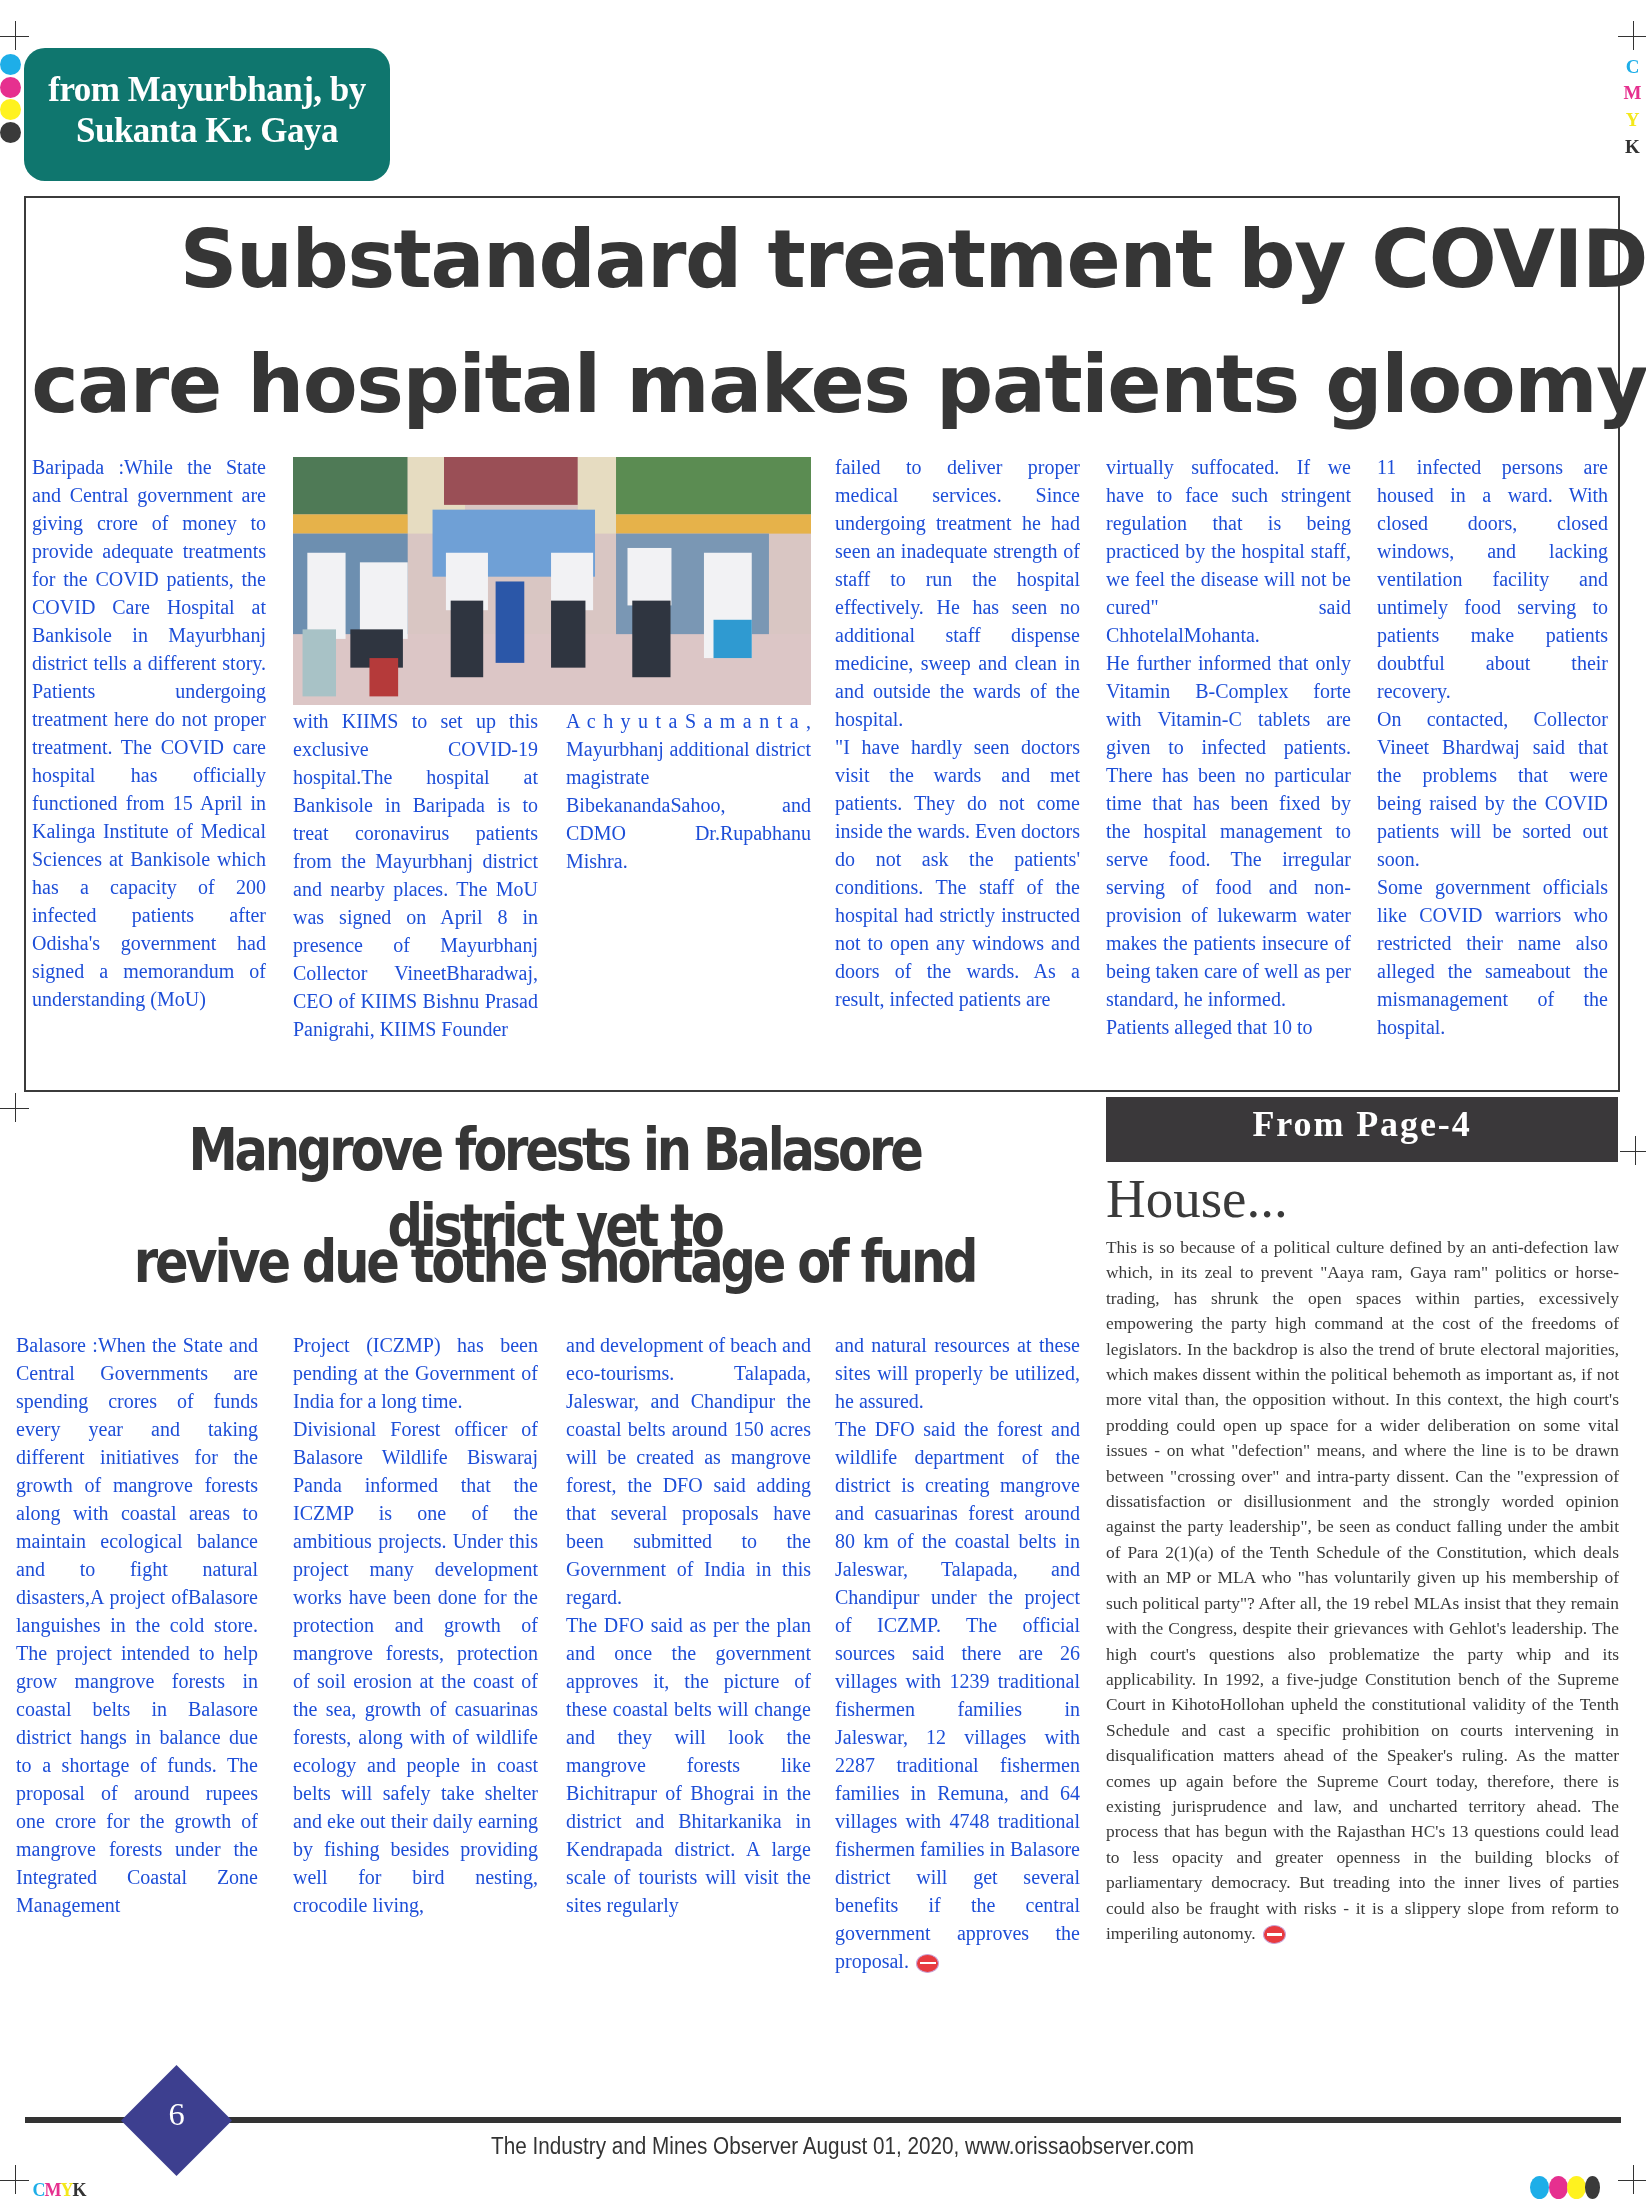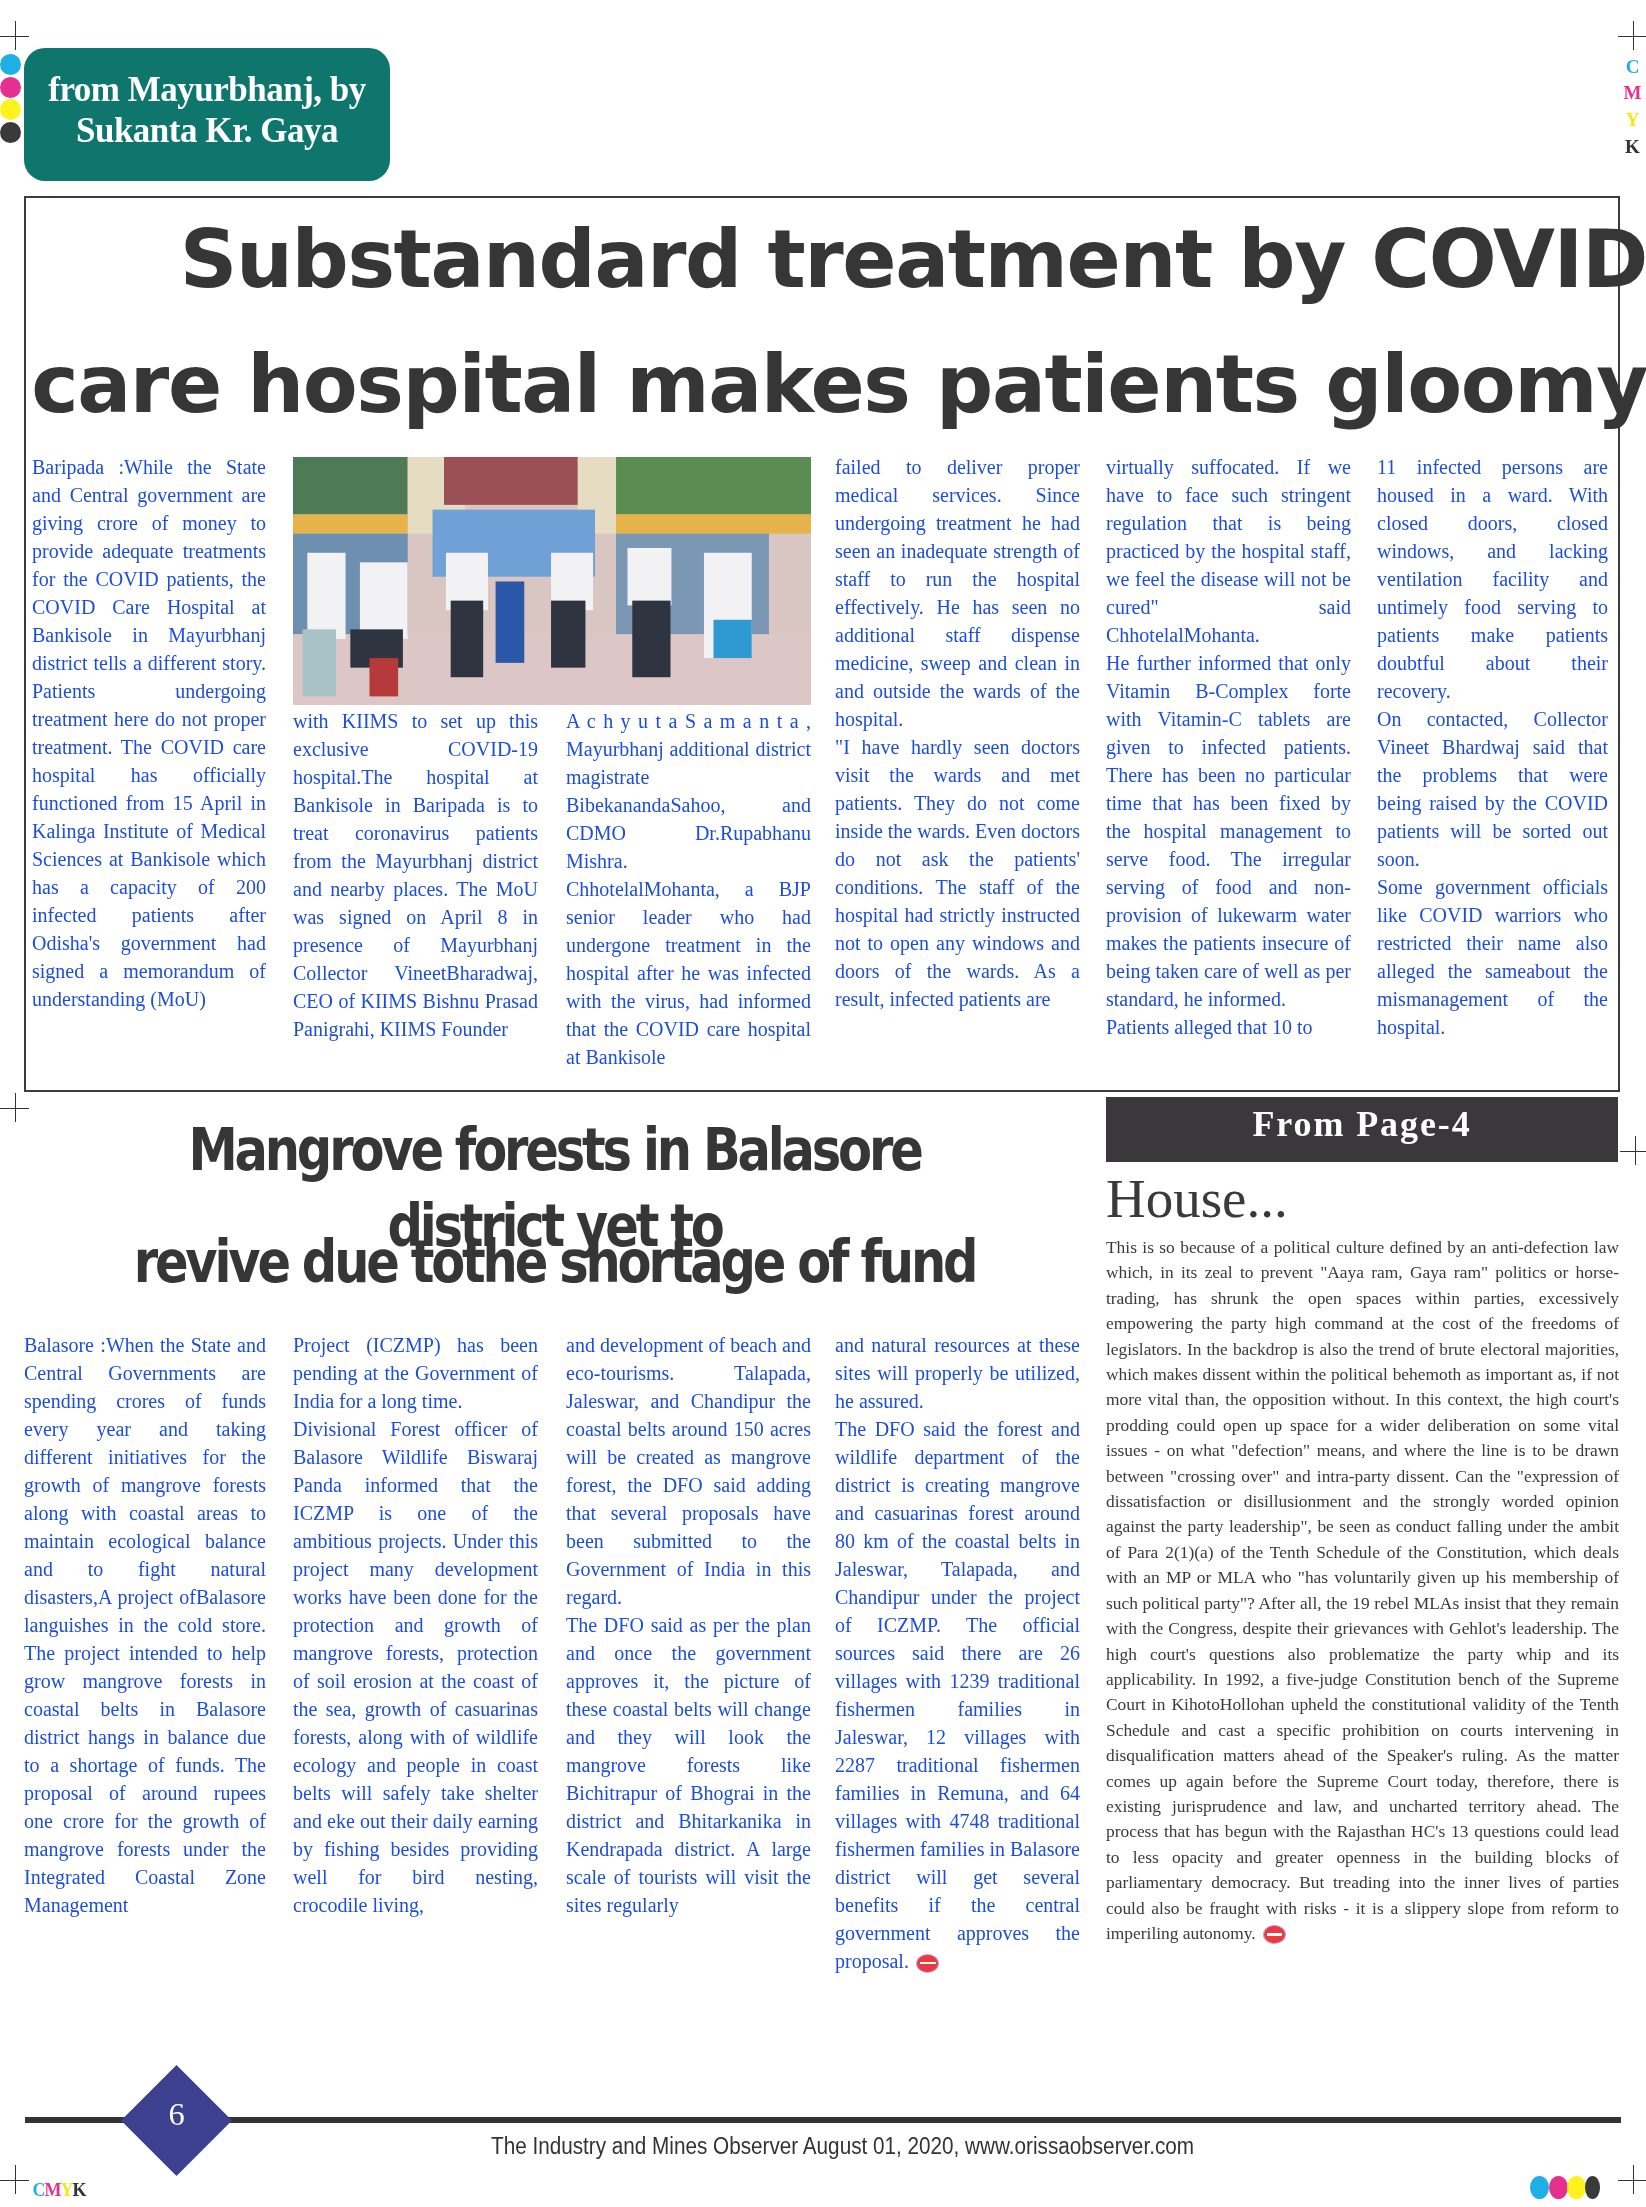--- a/index.html
+++ b/index.html
@@ -170,21 +170,20 @@
     <rect x="440" y="170" width="40" height="40" fill="#2f9ad1"></rect>
     <rect x="10" y="180" width="35" height="70" fill="#a8c2c6"></rect>
   </svg>
 </div>
 
 <div class="col" style="left:293px;top:707px;width:245px;">
   <p>with KIIMS to set up this exclusive COVID-19 hospital.The hospital at Bankisole in Baripada is to treat coronavirus patients from the Mayurbhanj district and nearby places. The MoU was signed on April 8 in presence of Mayurbhanj Collector VineetBharadwaj, CEO of KIIMS Bishnu Prasad Panigrahi, KIIMS Founder</p>
 </div>
 <div class="col" style="left:566px;top:707px;width:245px;">
   <p>A c h y u t a S a m a n t a , Mayurbhanj additional district magistrate BibekanandaSahoo, and CDMO Dr.Rupabhanu Mishra.</p>
-  <p>ChhotelalMohanta, a BJP senior leader who had undergone treatment in the hospital after he was infected with the virus, had informed that the COVID care hospital at Bankisole</p>
 </div>
 <div class="col" style="left:835px;top:453px;width:245px;">
   <p>failed to deliver proper medical services. Since undergoing treatment he had seen an inadequate strength of staff to run the hospital effectively.  He has seen no additional staff dispense medicine, sweep and clean in and outside the wards of the hospital.</p>
   <p>"I have hardly seen doctors visit the wards and met patients. They do not come inside the wards. Even doctors do not ask the patients' conditions. The staff of the hospital had strictly instructed not to open any windows and doors of the wards. As a result, infected patients are</p>
 </div>
 <div class="col" style="left:1106px;top:453px;width:245px;">
   <p>virtually suffocated. If we have to face such stringent regulation that is being practiced by the hospital staff, we feel the disease will not be cured" said ChhotelalMohanta.</p>
   <p>He further informed that only Vitamin B-Complex forte with Vitamin-C tablets are given to infected patients. There has been no particular time that has been fixed by the hospital management to serve food. The irregular serving of food and non-provision of lukewarm water makes the patients insecure of being taken care of well as per standard, he informed.</p>
   <p>Patients alleged that 10 to</p>
 </div>
@@ -196,21 +195,21 @@
 
 <div class="from-bar">From Page-4</div>
 <div class="house-title">House...</div>
 <div class="house-body">
   <span>This is so because of a political culture defined by an anti-defection law which, in its zeal to prevent "Aaya ram, Gaya ram" politics or horse-trading, has shrunk the open spaces within parties, excessively empowering the party high command at the cost of the freedoms of legislators. In the backdrop is also the trend of brute electoral majorities, which makes dissent within the political behemoth as important as, if not more vital than, the opposition without. In this context, the high court's prodding could open up space for a wider deliberation on some vital issues - on what "defection" means, and where the line is to be drawn between "crossing over" and intra-party dissent. Can the "expression of dissatisfaction or disillusionment and the strongly worded opinion against the party leadership", be seen as conduct falling under the ambit of Para 2(1)(a) of the Tenth Schedule of the Constitution, which deals with an MP or MLA who "has voluntarily given up his membership of such political party"? After all, the 19 rebel MLAs insist that they remain with the Congress, despite their grievances with Gehlot's leadership. The high court's questions also problematize the party whip and its applicability. In 1992, a five-judge Constitution bench of the Supreme Court in KihotoHollohan upheld the constitutional validity of the Tenth Schedule and cast a specific prohibition on courts intervening in disqualification matters ahead of the Speaker's ruling. As the matter comes up again before the Supreme Court today, therefore, there is existing jurisprudence and law, and uncharted territory ahead. The process that has begun with the Rajasthan HC's 13 questions could lead to less opacity and greater openness in the building blocks of parliamentary democracy. But treading into the inner lives of parties could also be fraught with risks - it is a slippery slope from reform to imperiling autonomy.</span><span class="end-mark"></span>
 </div>
 
 <div class="headline-2" style="top:1112px;">Mangrove forests in Balasore district yet to</div>
 <div class="headline-2" style="top:1224px;">revive due tothe shortage of fund</div>
 
-<div class="col" style="left:24px;top:1331px;width:242px;">
+<div class="col" style="left:16px;top:1331px;width:242px;">
   <p>Balasore :When the State and Central Governments are spending crores of funds every year and taking different initiatives for the growth of mangrove forests along with coastal areas to maintain ecological balance and to fight natural disasters,A project ofBalasore languishes in the cold store. The project intended to help grow mangrove forests in coastal belts in Balasore district hangs in balance due to a shortage of funds. The proposal of around rupees one crore for the growth of mangrove forests under the Integrated Coastal Zone Management</p>
 </div>
 <div class="col" style="left:293px;top:1331px;width:245px;">
   <p>Project (ICZMP) has been pending at the Government of India for a long time.</p>
   <p>Divisional Forest officer of Balasore Wildlife Biswaraj Panda informed that the ICZMP is one of the ambitious projects. Under this project many development works have been done for the protection and growth of mangrove forests, protection of soil erosion at the coast of the sea, growth of casuarinas forests, along with of wildlife ecology and people in coast belts will safely take shelter and eke out their daily earning by fishing besides providing well for bird nesting, crocodile living,</p>
 </div>
 <div class="col" style="left:566px;top:1331px;width:245px;">
   <p>and development of beach and eco-tourisms. Talapada, Jaleswar, and Chandipur the coastal belts around 150 acres will be created as mangrove forest, the DFO said adding that several proposals have been submitted to the Government of India in this regard.</p>
   <p>The DFO said as per the plan and once the government approves it, the picture of these coastal belts will change and they will look the mangrove forests like Bichitrapur of Bhograi in the district and Bhitarkanika in Kendrapada district. A large scale of tourists will visit the sites regularly</p>
 </div>

